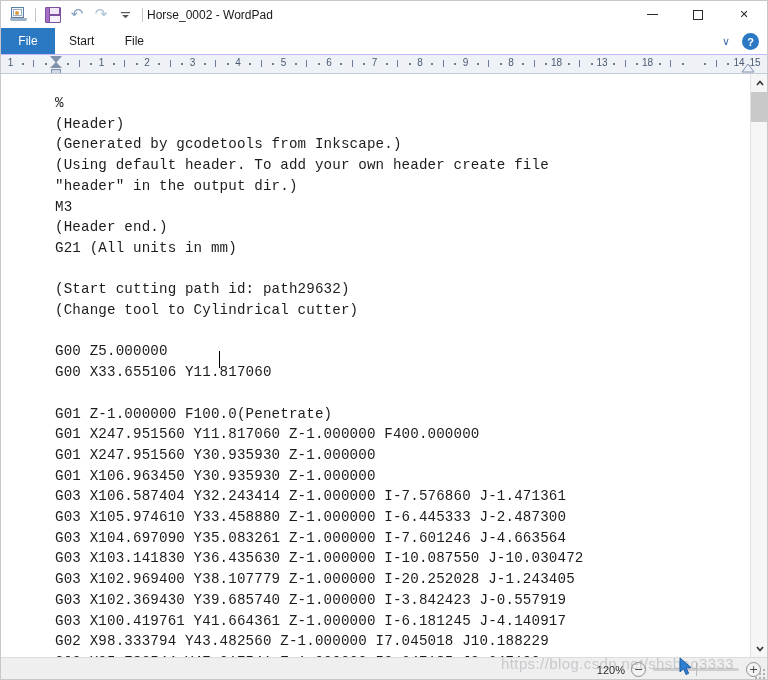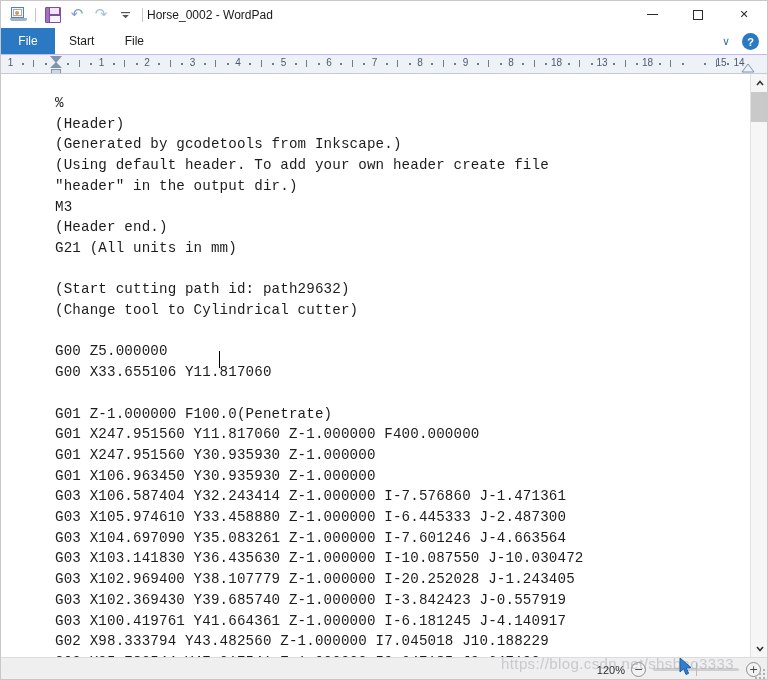--- a/index.html
+++ b/index.html
@@ -510,21 +510,21 @@
         <span class="r-tick" style="left: 578.25px;"></span>
         <span class="r-dot" style="left: 589.625px;"></span>
         <span class="r-num" style="left: 646.5px;">18</span>
         <span class="r-dot" style="left: 612.375px;"></span>
         <span class="r-tick" style="left: 623.75px;"></span>
         <span class="r-dot" style="left: 635.125px;"></span>
         <span class="r-num" style="left: 692px; margin-left: 46px;">14</span>
         <span class="r-dot" style="left: 657.875px;"></span>
         <span class="r-tick" style="left: 669.25px;"></span>
         <span class="r-dot" style="left: 680.625px;"></span>
-        <span class="r-num" style="left: 720px;">15</span>
+        <span class="r-num" style="left: 754px;">15</span>
         <span class="r-dot" style="left: 703.375px;"></span>
         <span class="r-tick" style="left: 714.75px;"></span>
         <span class="r-dot" style="left: 726.125px;"></span>
       </div>
 
     <div class="indent-marker">
       <span class="top-tri"></span>
       <span class="bot-tri"></span>
       <span class="box"></span>
     </div>

